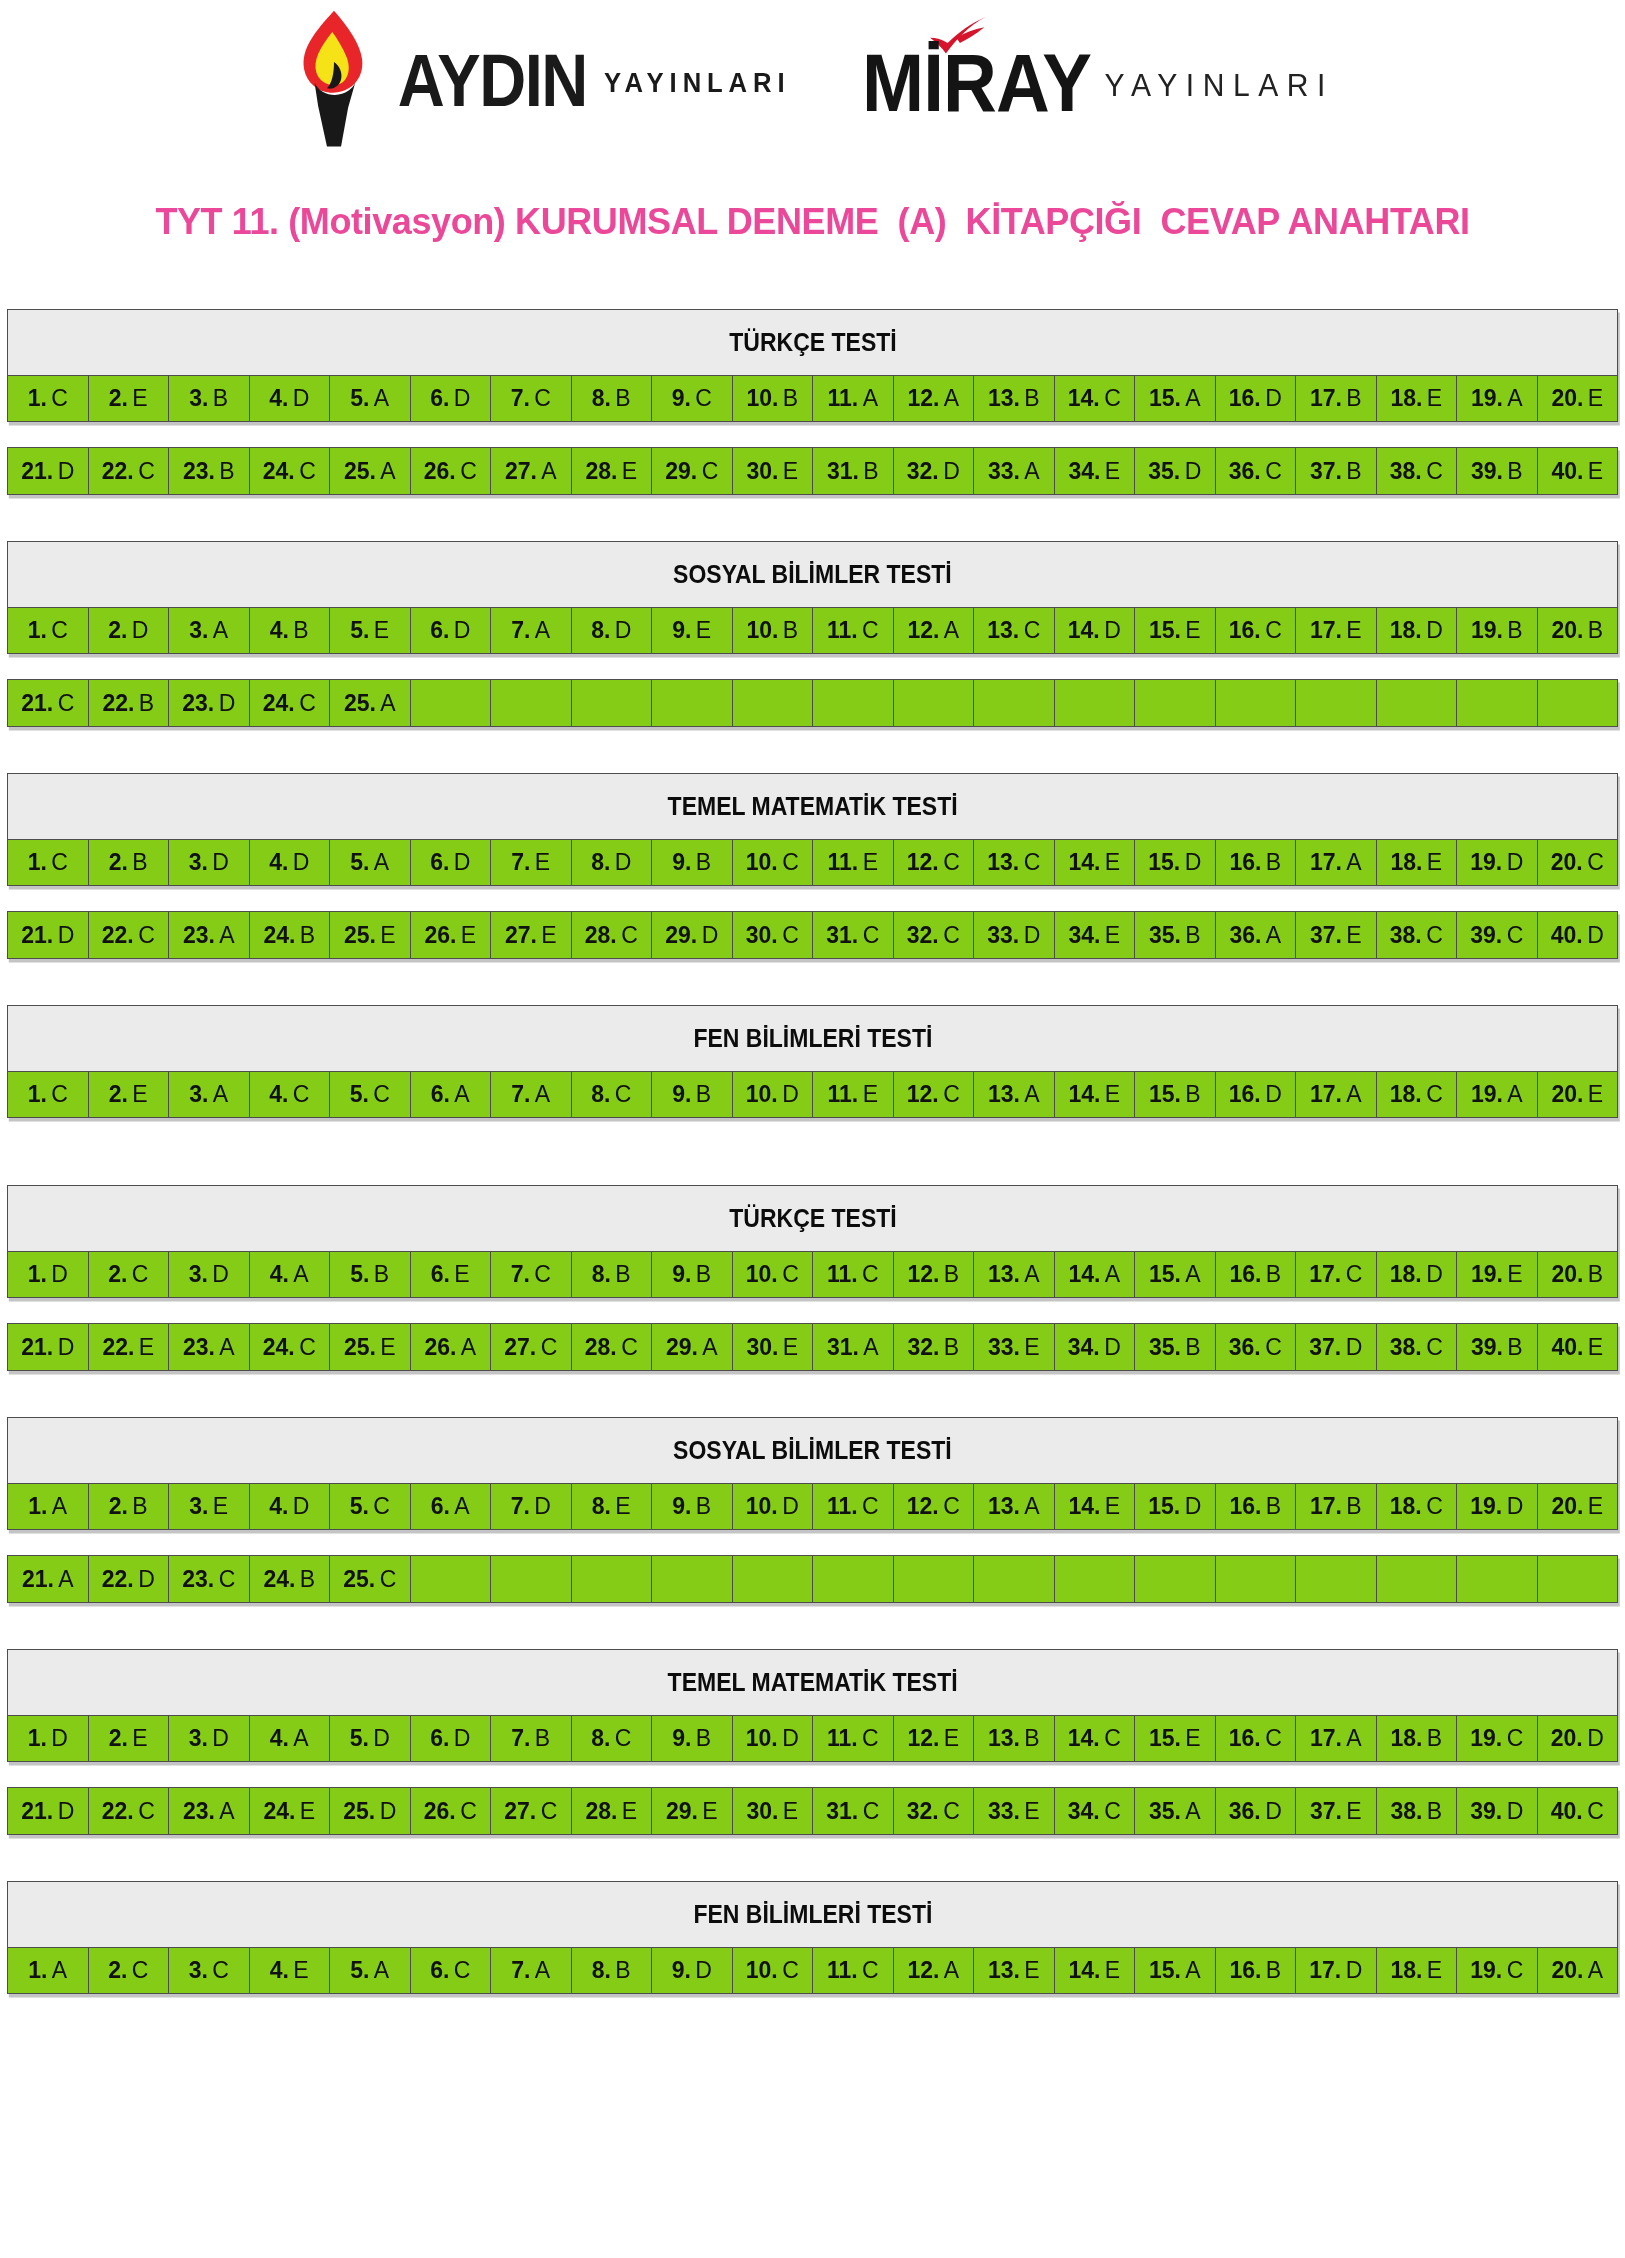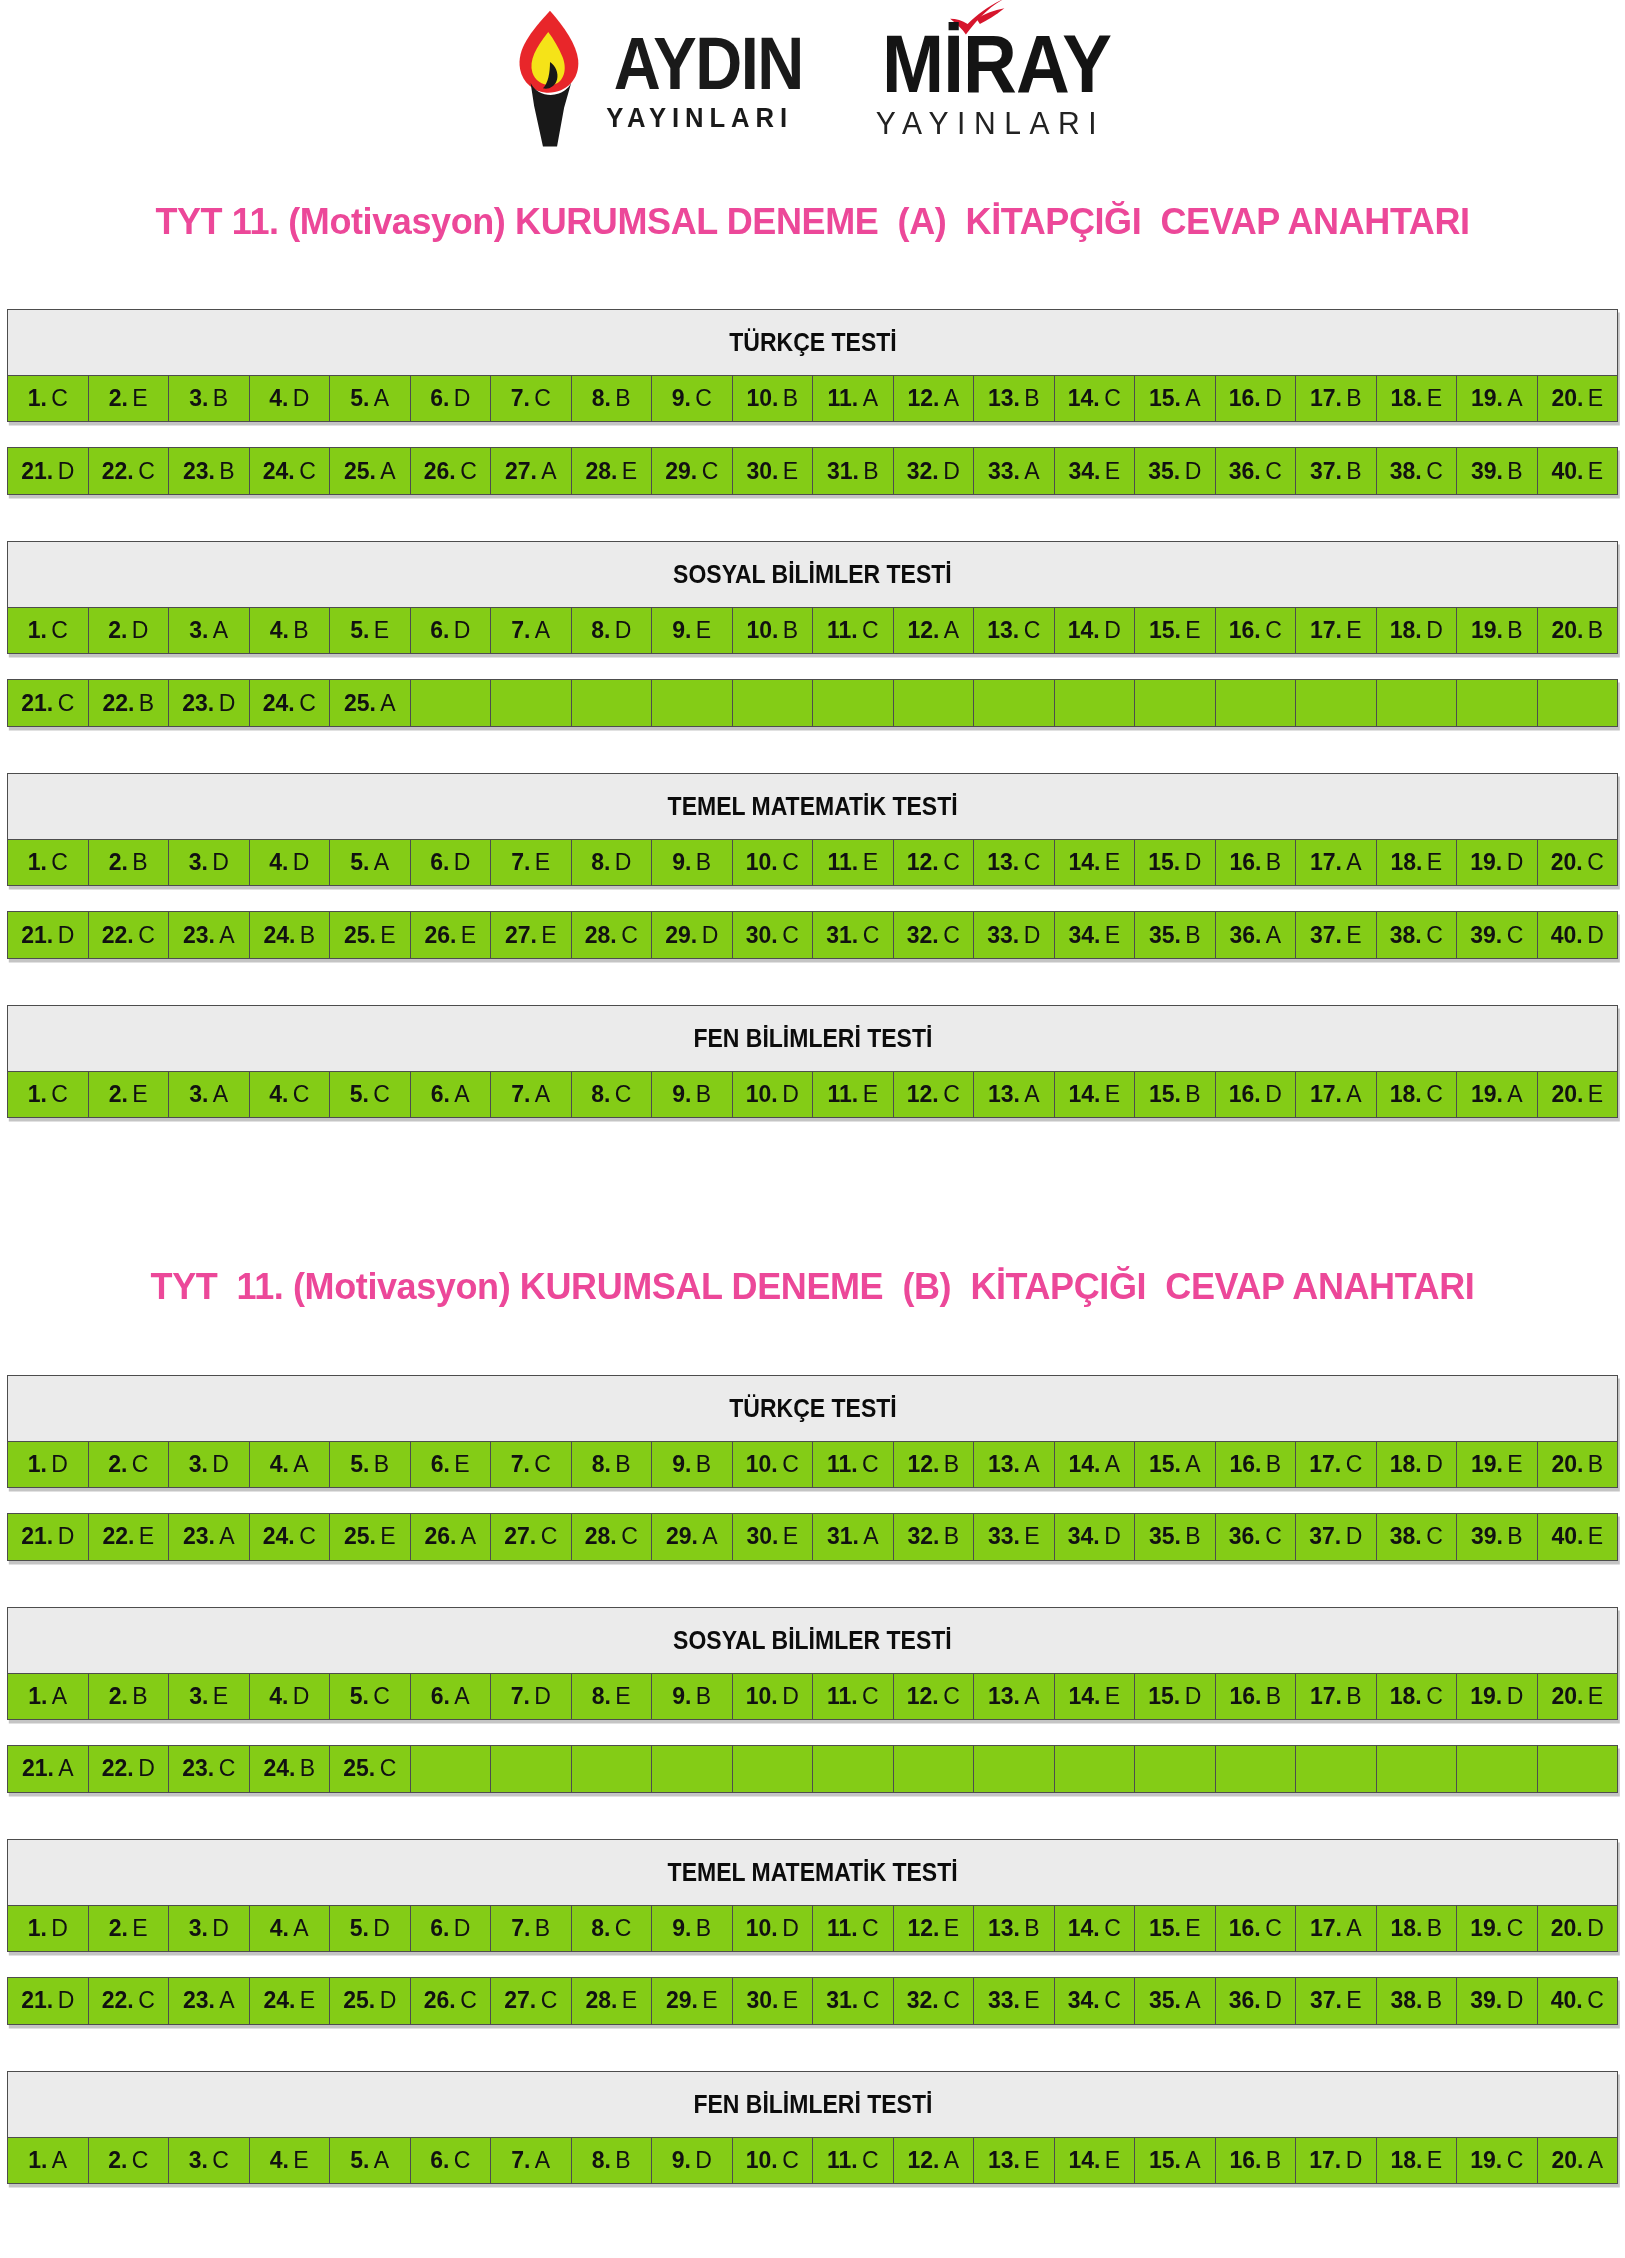--- a/index.html
+++ b/index.html
@@ -17,21 +17,21 @@
   }
   .page{width:1625px; height:2258px; padding:0 7px; position:relative;}
 
   
   .logos{
     padding-top:10.6px; height:152px;
     display:flex; justify-content:center; align-items:center; gap:56px;
   }
   .logo{display:flex; align-items:center;}
   .aydin-logo{gap:5.3px;}
-  .logo-text-col{display:flex; flex-direction:column; }
+  .logo-text-col{display:flex; flex-direction:row; align-items:center;}
   .aydin-name{
     font-size:74px; font-weight:700; letter-spacing:-1.8px; color:#1a1a1a;
     line-height:.95; transform:scaleX(.88); transform-origin:center;
   }
   .aydin-sub{
     font-size:27px; font-weight:700; letter-spacing:6.2px; color:#1a1a1a;
     margin-top:3.5px; transform:scaleX(.95); transform-origin:center;
   }
   .miray-logo{position:relative; margin-top:5px;}
   .miray-name{
@@ -677,21 +677,20 @@
                 <span class="num">20.</span>
                 <span class="ans">E</span>
               </div>
             </div>
           </div>
         </div>
       </div>
   </section>
 
   <section class="booklet booklet-b">
-    <h1 class="booklet-title">TYT  11. (Motivasyon) KURUMSAL DENEME  (B)  KİTAPÇIĞI  CEVAP ANAHTARI</h1>
     <div class="sections">
         <div class="section">
           <div class="tbl head-tbl">
             <div class="head-bar">
               <span>TÜRKÇE TESTİ</span>
             </div>
             <div class="answer-row">
               <div class="cell">
                 <span class="num">1.</span>
                 <span class="ans">D</span>

